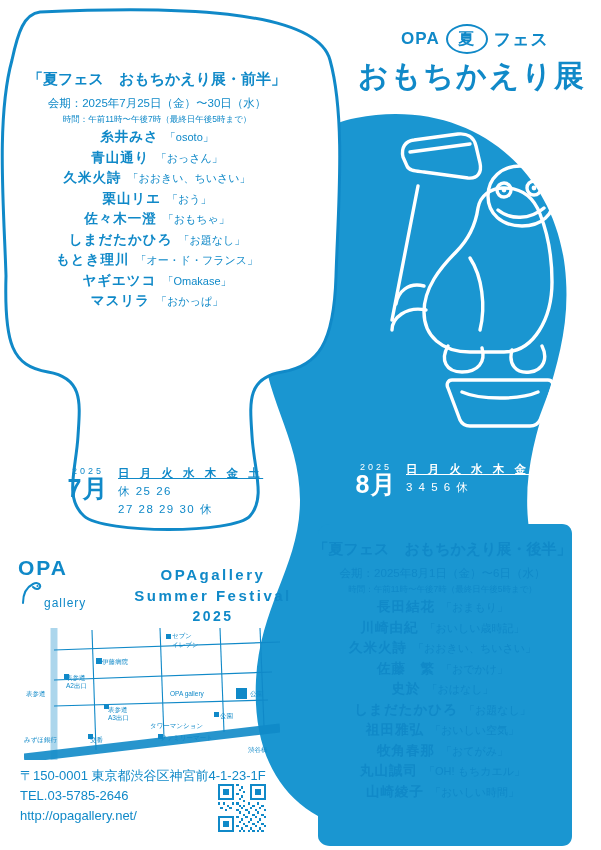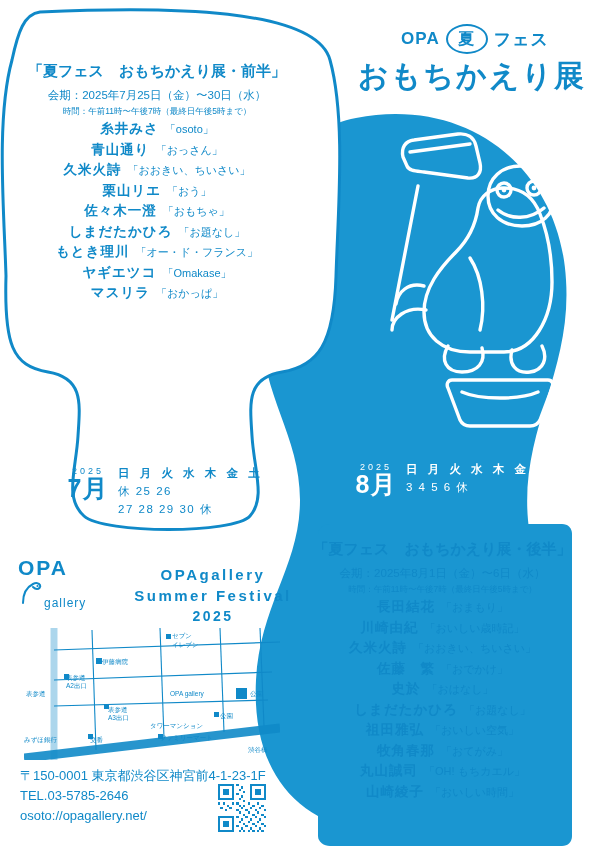--- a/index.html
+++ b/index.html
@@ -22,37 +22,37 @@
   #brand-row .natsu-circle{
     width:38px;height:26px;border:2px solid #1089c8;border-radius:50%;
     display:flex;align-items:center;justify-content:center;font-size:16px;
   }
   #main-title{
     position:absolute;left:352px;top:56px;width:240px;
     text-align:center;font-size:30px;font-weight:bold;letter-spacing:2px;
   }
 
   
-  #panel1{position:absolute;left:22px;top:62px;width:270px;}
+  #panel1{position:absolute;left:22px;top:70px;width:270px;}
   #panel1 .ttl{font-size:15px;font-weight:bold;text-align:center;letter-spacing:0px;}
   #panel1 .sub1{font-size:11.5px;text-align:center;margin-top:7px;}
   #panel1 .sub2{font-size:8.5px;text-align:center;margin-top:3px;}
   .artist-list{margin-top:2px;}
   .artist{
     display:flex;align-items:baseline;justify-content:center;gap:6px;
     font-size:13.5px;line-height:1.0;margin:4px 0 7px 0;
   }
   .artist .nm{font-weight:bold;letter-spacing:1px;}
   .artist .wk{font-size:11px;}
 
   
   .cal{position:absolute;}
   .cal .yr{font-size:9px;letter-spacing:3px;}
   .cal .mo{font-size:25px;font-weight:bold;letter-spacing:1px;line-height:1;}
-  .cal .dows{font-size:11.5px;letter-spacing:3.5px;font-weight:bold;}
+  .cal .dows{font-size:11.5px;letter-spacing:3.5px;font-weight:bold;text-decoration:underline;}
   .cal .row2{font-size:11.5px;letter-spacing:1.5px;margin-top:3px;}
   #cal-jul{left:60px;top:462px;width:230px;}
   #cal-jul .left{position:absolute;left:0;top:4px;width:56px;text-align:center;}
   #cal-jul .right{position:absolute;left:58px;top:4px;}
   #cal-aug{left:348px;top:458px;width:230px;}
   #cal-aug .left{position:absolute;left:0;top:4px;width:56px;text-align:center;}
   #cal-aug .right{position:absolute;left:58px;top:4px;}
 
   
   #panel2{position:absolute;left:310px;top:540px;width:265px;}
@@ -347,21 +347,21 @@
     <div class="mlab" style="left:0px;top:116px;">みずほ銀行</div>
     <div class="mlab" style="left:66px;top:116px;">交番</div>
     <div class="mlab" style="left:136px;top:114px;">ファミリーマート</div>
     <div class="mlab w" style="left:120px;top:128px;">青山通り</div>
     <div class="mlab" style="left:224px;top:126px;">渋谷橋</div>
   </div>
 
   <div id="address">
     <div>〒150-0001 東京都渋谷区神宮前4-1-23-1F</div>
     <div>TEL.03-5785-2646</div>
-    <div>osoto://opagallery.net/</div>
+    <div>http://opagallery.net/</div>
   </div>
 
   <svg id="qr" viewBox="0 0 21 21" shape-rendering="crispEdges">
     <rect width="21" height="21" fill="#ffffff"></rect>
     <g fill="#1089c8">
       <rect x="0" y="0" width="7" height="1"></rect>
         <rect x="0" y="6" width="7" height="1"></rect>
       <rect x="0" y="0" width="1" height="7"></rect>
         <rect x="6" y="0" width="1" height="7"></rect>
       <rect x="2" y="2" width="3" height="3"></rect>

